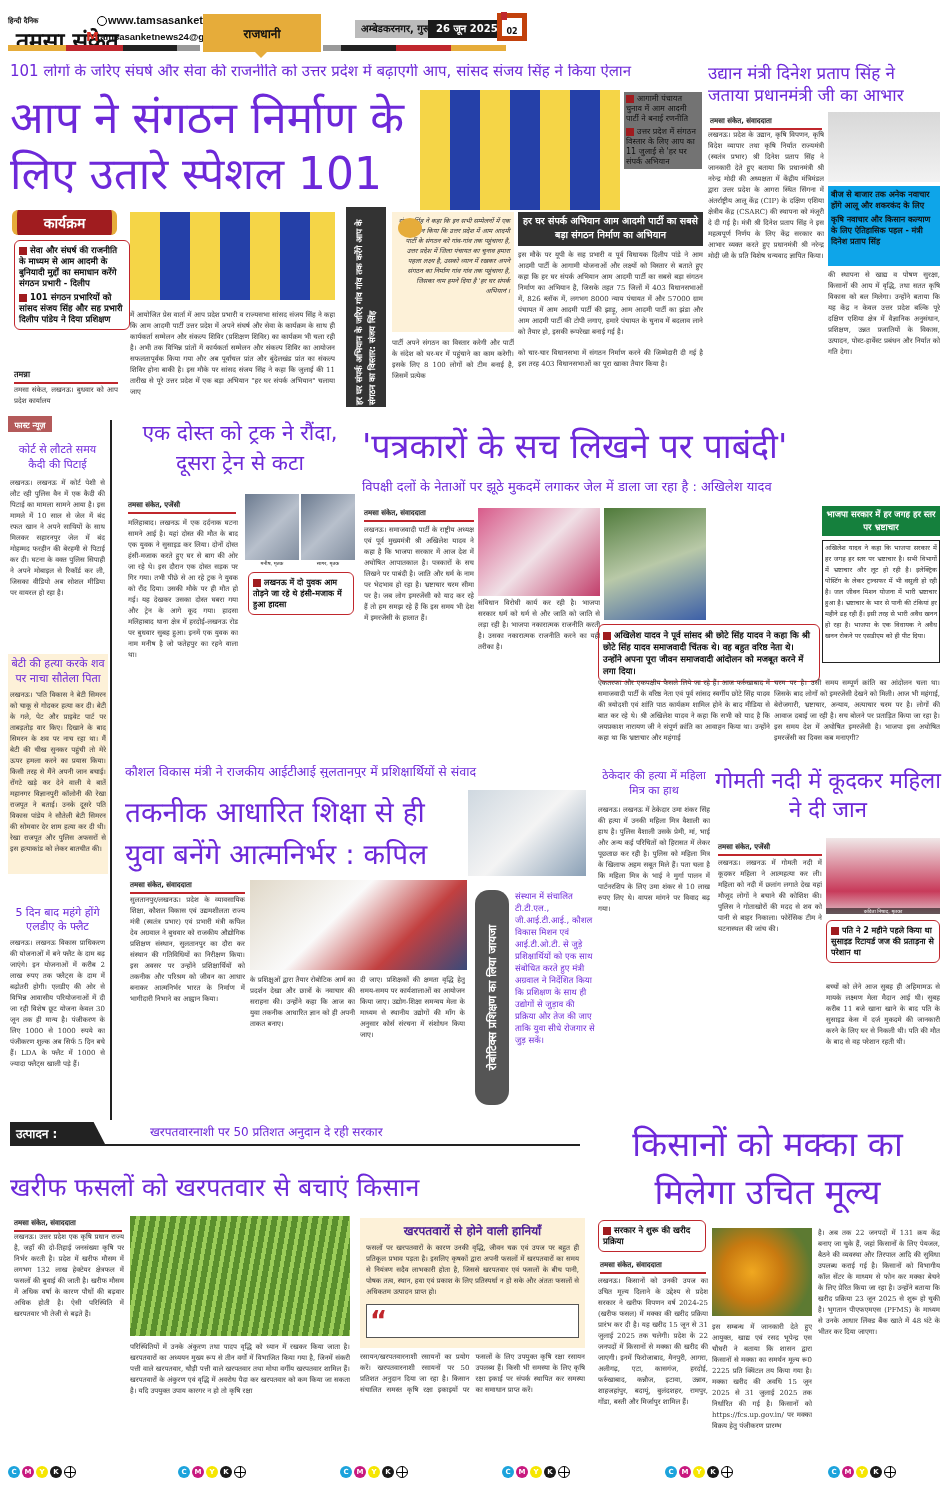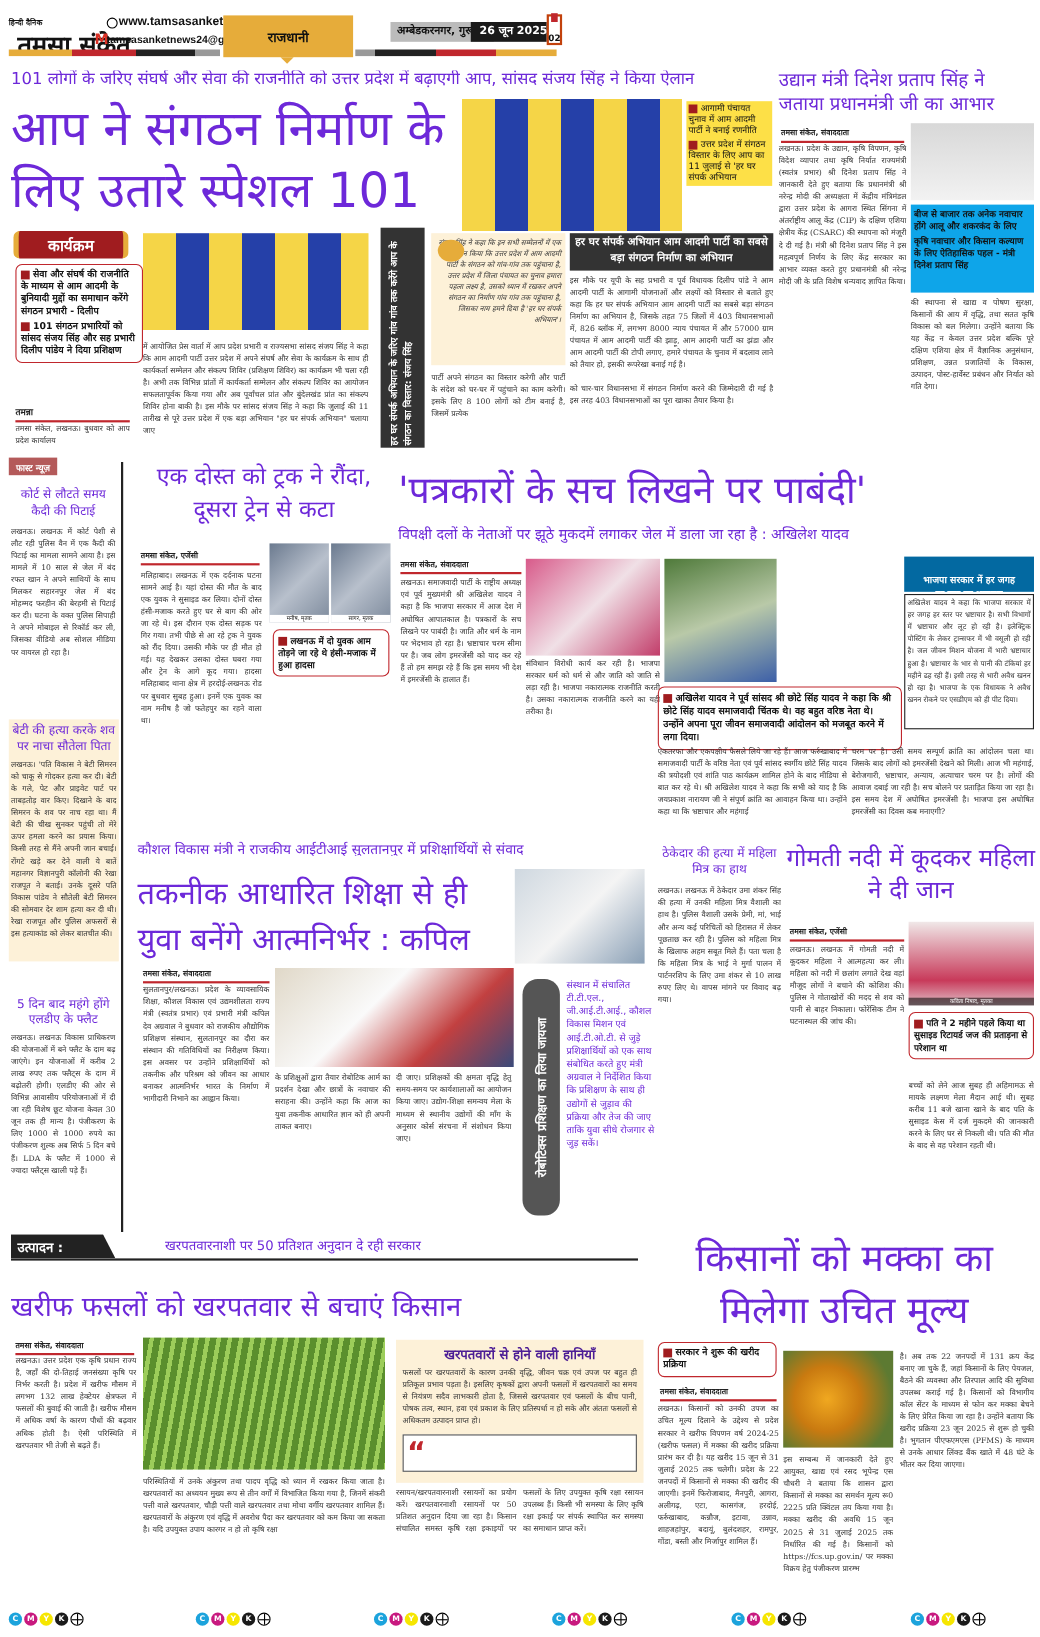--- a/index.html
+++ b/index.html
@@ -32,30 +32,30 @@
   <div class="abs" style="left:86px;top:29px;font-size:13px;font-weight:bold;color:#d93025;">M</div>
   <div class="abs" style="left:97px;top:31px;font-size:9.5px;font-weight:bold;font-family:'Liberation Sans',sans-serif;">tamsasanketnews24@gmail.com</div>
   <div class="abs" style="left:8px;top:45px;width:192px;height:6px;background:linear-gradient(90deg,#e6ac3a 0 30%,#c0272d 30% 60%,#222 60% 88%,#999 88%);"></div>
   <div class="abs" style="left:203px;top:14px;width:118px;height:38px;background:#e6ac3a;display:flex;align-items:center;justify-content:center;">
     <span style="font-size:12px;font-weight:bold;">राजधानी</span>
   </div>
   <div class="abs" style="left:255px;top:52px;width:0;height:0;border-left:6px solid transparent;border-right:6px solid transparent;border-top:6px solid #e6ac3a;"></div>
   <div class="abs" style="left:355px;top:20px;height:18px;padding:0 6px;background:#bbb;font-size:10px;line-height:18px;font-weight:bold;">अम्बेडकरनगर, गुरूवार</div>
   <div class="abs" style="left:428px;top:20px;height:18px;padding:0 8px;background:#1a1a1a;color:#fff;font-size:10px;line-height:18px;font-weight:bold;">26 जून 2025</div>
   <div class="abs" style="left:323px;top:45px;width:183px;height:6px;background:linear-gradient(90deg,#999 0 10%,#222 10% 40%,#c0272d 40% 70%,#e6ac3a 70%);"></div>
-  <div class="abs" style="left:497px;top:13px;width:14px;height:28px;border:2px solid #c2410c;background:#fff;display:flex;align-items:flex-end;justify-content:center;">
+  <div class="abs" style="left:497px;top:13px;width:30px;height:28px;border:5px solid #c2410c;background:#fff;display:flex;align-items:flex-end;justify-content:center;">
     <span style="font-size:8px;font-weight:bold;">02</span>
   </div>
   <div class="abs" style="left:501px;top:12px;width:6px;height:8px;background:#c0272d;"></div>
 </div>
 
 <div class="abs hd" style="left:10px;top:64px;width:690px;font-size:15px;white-space:nowrap;overflow:hidden;">101 लोगों के जरिए संघर्ष और सेवा की राजनीति को उत्तर प्रदेश में बढ़ाएगी आप, सांसद संजय सिंह ने किया ऐलान</div>
 <div class="abs hd" style="left:10px;top:90px;width:405px;font-size:44px;line-height:56px;">आप ने संगठन निर्माण के लिए उतारे स्पेशल 101</div>
 <div class="abs photo-aap" style="left:420px;top:90px;width:200px;height:120px;"></div>
-<div class="abs" style="left:624px;top:92px;width:78px;background:#fde047;padding:2px;">
+<div class="abs" style="left:624px;top:92px;width:78px;background:#737373;padding:2px;">
   <div class="bullet" style="font-size:8px;line-height:10px;margin-bottom:3px;">आगामी पंचायत चुनाव में आम आदमी पार्टी ने बनाई रणनीति</div>
   <div class="bullet" style="font-size:8px;line-height:10px;">उत्तर प्रदेश में संगठन विस्तार के लिए आप का 11 जुलाई से 'हर घर संपर्क अभियान</div>
 </div>
 
 <div class="abs" style="left:12px;top:210px;width:105px;height:25px;background:#a01c1f;border-radius:6px;border-left:5px solid #e6ac3a;border-right:5px solid #e6ac3a;display:flex;align-items:center;justify-content:center;">
   <span style="color:#fff;font-size:14px;font-weight:bold;">कार्यक्रम</span>
 </div>
 <div class="abs boxed" style="left:14px;top:240px;width:116px;border-color:#c0272d;">
   <div class="bullet" style="font-size:8.5px;line-height:11px;font-weight:bold;margin-bottom:3px;">सेवा और संघर्ष की राजनीति के माध्यम से आम आदमी के बुनियादी मुद्दों का समाधान करेंगे संगठन प्रभारी - दिलीप</div>
   <div class="bullet" style="font-size:8.5px;line-height:11px;font-weight:bold;">101 संगठन प्रभारियों को सांसद संजय सिंह और सह प्रभारी दिलीप पांडेय ने दिया प्रशिक्षण</div>
@@ -119,21 +119,21 @@
   <div class="bullet" style="font-size:8px;line-height:11px;font-weight:bold;">लखनऊ में दो युवक आम तोड़ने जा रहे थे हंसी-मजाक में हुआ हादसा</div>
 </div>
 
 <div class="abs hd" style="left:362px;top:418px;width:580px;font-size:34px;line-height:56px;white-space:nowrap;">'पत्रकारों के सच लिखने पर पाबंदी'</div>
 <div class="abs hd" style="left:362px;top:480px;width:580px;font-size:13px;white-space:nowrap;">विपक्षी दलों के नेताओं पर झूठे मुकदमें लगाकर जेल में डाला जा रहा है : अखिलेश यादव</div>
 <div class="abs byline" style="left:364px;top:508px;width:110px;font-size:7px;">तमसा संकेत, संवाददाता</div>
 <div class="abs body-txt" style="left:364px;top:525px;width:110px;height:222px;overflow:hidden;">लखनऊ। समाजवादी पार्टी के राष्ट्रीय अध्यक्ष एवं पूर्व मुख्यमंत्री श्री अखिलेश यादव ने कहा है कि भाजपा सरकार में आज देश में अघोषित आपातकाल है। पत्रकारों के सच लिखने पर पाबंदी है। जाति और धर्म के नाम पर भेदभाव हो रहा है। भ्रष्टाचार चरम सीमा पर है। जब लोग इमरजेंसी को याद कर रहे हैं तो हम समझ रहे हैं कि इस समय भी देश में इमरजेंसी के हालात हैं।</div>
 <div class="abs photo" style="left:478px;top:508px;width:122px;height:88px;background:linear-gradient(135deg,#d85a8a,#f0e0e6 50%,#c23d6a);"></div>
 <div class="abs photo" style="left:604px;top:508px;width:102px;height:112px;background:linear-gradient(160deg,#4f7a3a,#b9c9a8 50%,#3c5fa8);"></div>
 <div class="abs body-txt" style="left:478px;top:598px;width:122px;height:150px;overflow:hidden;">संविधान विरोधी कार्य कर रही है। भाजपा सरकार धर्म को धर्म से और जाति को जाति से लड़ा रही है। भाजपा नकारात्मक राजनीति करती है। उसका नकारात्मक राजनीति करने का यही तरीका है।</div>
-<div class="abs" style="left:822px;top:506px;width:118px;height:30px;background:#0369a1;padding:16px;">
+<div class="abs" style="left:822px;top:506px;width:118px;height:30px;background:#15803d;padding:2px;">
   <div style="color:#fff;font-size:8.5px;line-height:13px;font-weight:bold;text-align:center;">भाजपा सरकार में हर जगह हर स्तर पर भ्रष्टाचार</div>
 </div>
 <div class="abs body-txt" style="left:822px;top:540px;width:118px;height:123px;overflow:hidden;border:1px solid #222;padding:2px;font-family:'DejaVu Sans',sans-serif;font-size:6.5px;">अखिलेश यादव ने कहा कि भाजपा सरकार में हर जगह हर स्तर पर भ्रष्टाचार है। सभी विभागों में भ्रष्टाचार और लूट हो रही है। इलेक्ट्रिक पोस्टिंग के लेकर ट्रान्सफर में भी वसूली हो रही है। जल जीवन मिशन योजना में भारी भ्रष्टाचार हुआ है। भ्रष्टाचार के भार से पानी की टंकियां हर महीने ढह रही हैं। इसी तरह से भारी अवैध खनन हो रहा है। भाजपा के एक विधायक ने अवैध खनन रोकने पर एसडीएम को ही पीट दिया।</div>
 <div class="abs boxed" style="left:598px;top:624px;width:222px;border-color:#c0272d;">
   <div class="bullet" style="font-size:8.5px;line-height:12px;font-weight:bold;">अखिलेश यादव ने पूर्व सांसद श्री छोटे सिंह यादव ने कहा कि श्री छोटे सिंह यादव समाजवादी चिंतक थे। वह बहुत वरिष्ठ नेता थे। उन्होंने अपना पूरा जीवन समाजवादी आंदोलन को मजबूत करने में लगा दिया।</div>
 </div>
 <div class="abs body-txt" style="left:598px;top:678px;width:172px;height:80px;overflow:hidden;">एकतरफा और एकपक्षीय फैसले लिये जा रहे हैं। आज फर्रुखाबाद में समाजवादी पार्टी के वरिष्ठ नेता एवं पूर्व सांसद स्वर्गीय छोटे सिंह यादव की त्रयोदशी एवं शांति पाठ कार्यक्रम शामिल होने के बाद मीडिया से बात कर रहे थे। श्री अखिलेश यादव ने कहा कि सभी को याद है कि जयप्रकाश नारायण जी ने संपूर्ण क्रांति का आवाहन किया था। उन्होंने कहा था कि भ्रष्टाचार और महंगाई</div>
 <div class="abs body-txt" style="left:774px;top:678px;width:166px;height:80px;overflow:hidden;">चरम पर है। उसी समय सम्पूर्ण क्रांति का आंदोलन चला था। जिसके बाद लोगों को इमरजेंसी देखने को मिली। आज भी महंगाई, बेरोजगारी, भ्रष्टाचार, अन्याय, अत्याचार चरम पर है। लोगों की आवाज दबाई जा रही है। सच बोलने पर प्रताड़ित किया जा रहा है। इस समय देश में अघोषित इमरजेंसी है। भाजपा इस अघोषित इमरजेंसी का दिवस कब मनाएगी?</div>
 
 <div class="abs hd" style="left:125px;top:765px;width:460px;font-size:12.5px;white-space:nowrap;overflow:hidden;">कौशल विकास मंत्री ने राजकीय आईटीआई सुलतानपुर में प्रशिक्षार्थियों से संवाद</div>

